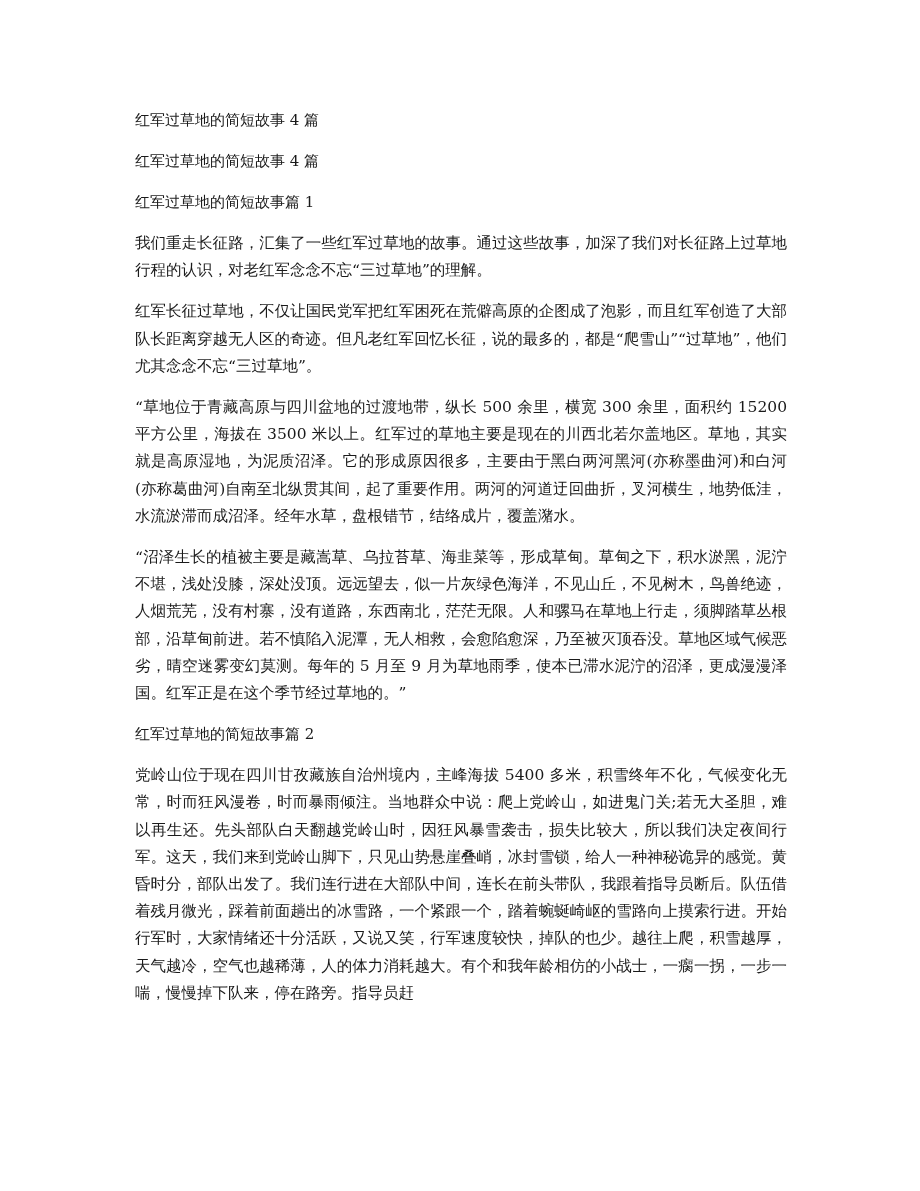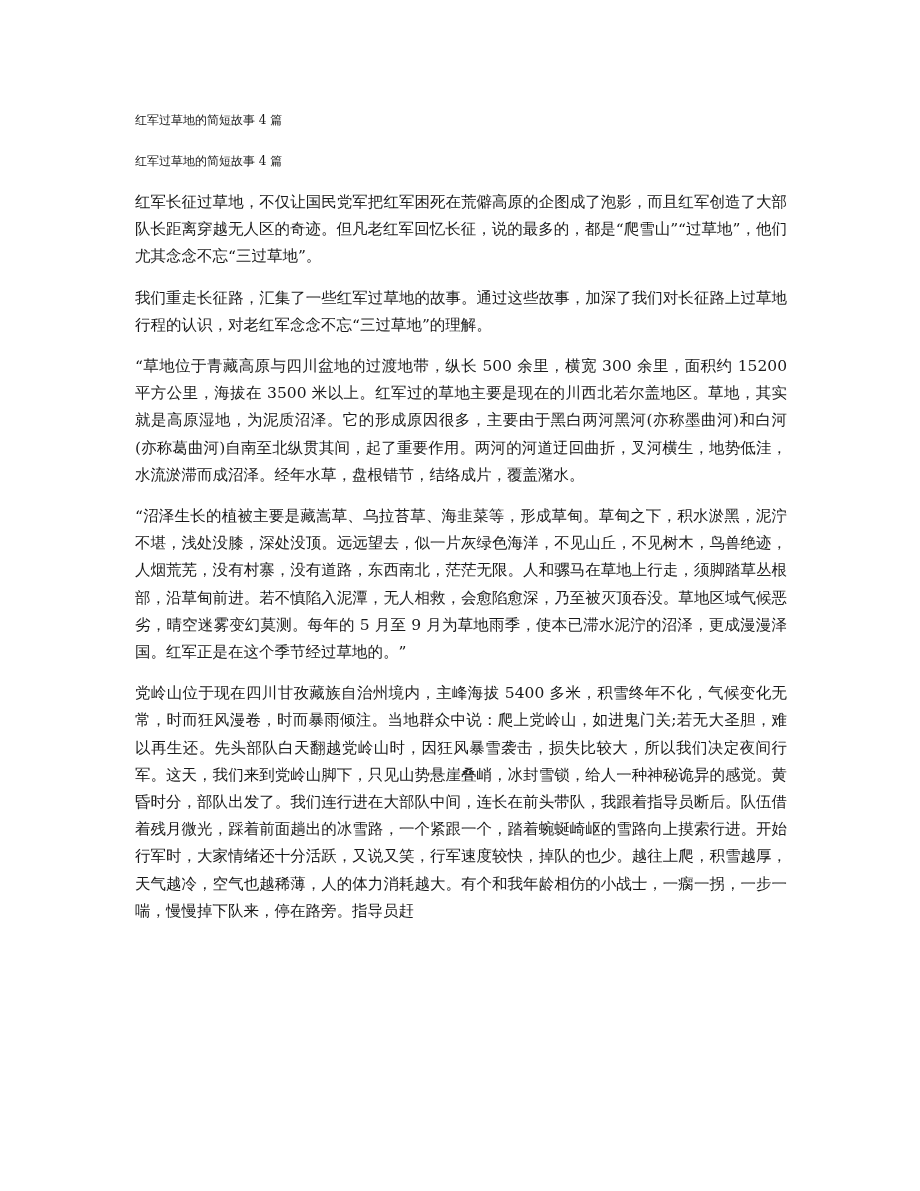--- a/index.html
+++ b/index.html
@@ -15,39 +15,41 @@
       font-family: "DejaVu Serif", "Liberation Serif", serif;
       color: #1a1a1a;
     }
     .page {
       position: absolute;
       left: 135px;
       top: 107px;
       width: 652px;
     }
     .heading {
-      font-size: 12px;
+      font-size: 15px;
       line-height: 27px;
       margin: 0 0 14px 0;
       white-space: nowrap;
     }
     .para {
       font-size: 15.5px;
       line-height: 27.2px;
       margin: 0 0 14px 0;
       text-align: justify;
       word-break: break-all;
     }
   </style>
 </head>
 <body>
 
 <div class="page">
   <div class="heading">红军过草地的简短故事 4 篇</div>
   <div class="heading">红军过草地的简短故事 4 篇</div>
 
+  <div class="heading">红军过草地的简短故事篇 1</div>
+  <p class="para">我们重走长征路，汇集了一些红军过草地的故事。通过这些故事，加深了我们对长征路上过草地行程的认识，对老红军念念不忘“三过草地”的理解。</p>
   <p class="para">红军长征过草地，不仅让国民党军把红军困死在荒僻高原的企图成了泡影，而且红军创造了大部队长距离穿越无人区的奇迹。但凡老红军回忆长征，说的最多的，都是“爬雪山”“过草地”，他们尤其念念不忘“三过草地”。</p>
-  <p class="para">我们重走长征路，汇集了一些红军过草地的故事。通过这些故事，加深了我们对长征路上过草地行程的认识，对老红军念念不忘“三过草地”的理解。</p>
   <p class="para">“草地位于青藏高原与四川盆地的过渡地带，纵长 500 余里，横宽 300 余里，面积约 15200 平方公里，海拔在 3500 米以上。红军过的草地主要是现在的川西北若尔盖地区。草地，其实就是高原湿地，为泥质沼泽。它的形成原因很多，主要由于黑白两河黑河(亦称墨曲河)和白河(亦称葛曲河)自南至北纵贯其间，起了重要作用。两河的河道迂回曲折，叉河横生，地势低洼，水流淤滞而成沼泽。经年水草，盘根错节，结络成片，覆盖潴水。</p>
   <p class="para">“沼泽生长的植被主要是藏嵩草、乌拉苔草、海韭菜等，形成草甸。草甸之下，积水淤黑，泥泞不堪，浅处没膝，深处没顶。远远望去，似一片灰绿色海洋，不见山丘，不见树木，鸟兽绝迹，人烟荒芜，没有村寨，没有道路，东西南北，茫茫无限。人和骡马在草地上行走，须脚踏草丛根部，沿草甸前进。若不慎陷入泥潭，无人相救，会愈陷愈深，乃至被灭顶吞没。草地区域气候恶劣，晴空迷雾变幻莫测。每年的 5 月至 9 月为草地雨季，使本已滞水泥泞的沼泽，更成漫漫泽国。红军正是在这个季节经过草地的。”</p>
 
+  <div class="heading">红军过草地的简短故事篇 2</div>
   <p class="para">党岭山位于现在四川甘孜藏族自治州境内，主峰海拔 5400 多米，积雪终年不化，气候变化无常，时而狂风漫卷，时而暴雨倾注。当地群众中说：爬上党岭山，如进鬼门关;若无大圣胆，难以再生还。先头部队白天翻越党岭山时，因狂风暴雪袭击，损失比较大，所以我们决定夜间行军。这天，我们来到党岭山脚下，只见山势悬崖叠峭，冰封雪锁，给人一种神秘诡异的感觉。黄昏时分，部队出发了。我们连行进在大部队中间，连长在前头带队，我跟着指导员断后。队伍借着残月微光，踩着前面趟出的冰雪路，一个紧跟一个，踏着蜿蜒崎岖的雪路向上摸索行进。开始行军时，大家情绪还十分活跃，又说又笑，行军速度较快，掉队的也少。越往上爬，积雪越厚，天气越冷，空气也越稀薄，人的体力消耗越大。有个和我年龄相仿的小战士，一瘸一拐，一步一喘，慢慢掉下队来，停在路旁。指导员赶</p>
 </div>
 
 </body></html>

